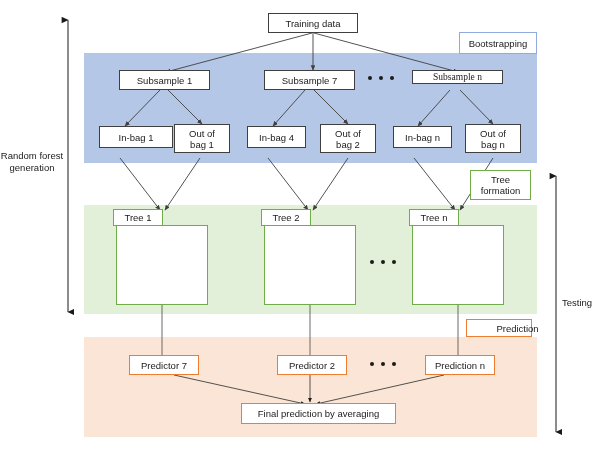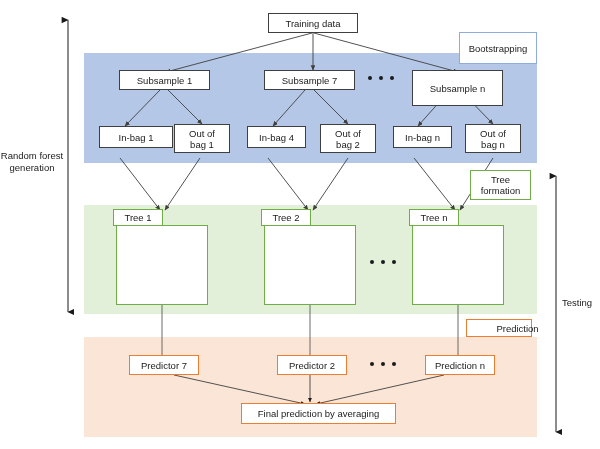--- a/index.html
+++ b/index.html
@@ -210,30 +210,30 @@
       <circle cx="447" cy="285" r="7.5"></circle>
       <circle cx="469" cy="285" r="7.5"></circle>
       <circle cx="493" cy="285" r="7.5"></circle>
     </g>
   </svg>
 
   <div class="sidelabel" style="left:0px; top:150px; width:64px;">Random forest
 generation</div>
   <div class="sidelabel" style="left:562px; top:297px; width:38px; text-align:left;">Testing</div>
 
-  <div class="tag blue" style="left:459px; top:32px; width:78px; height:32px;">Bootstrapping</div>
+  <div class="tag blue" style="left:459px; top:32px; width:78px; height:22px;">Bootstrapping</div>
   <div class="tag green" style="left:470px; top:170px; width:61px; height:30px;">Tree
 formation</div>
   <div class="tag orange" style="left:466px; top:319px; width:66px; height:18px;">Prediction</div>
 
   <div class="node" style="left:268px; top:13px; width:90px; height:20px;">Training data</div>
 
   <div class="node" style="left:119px; top:70px; width:91px; height:20px;">Subsample 1</div>
   <div class="node" style="left:264px; top:70px; width:91px; height:20px;">Subsample 7</div>
-  <div class="node" style="left:412px; top:70px; width:91px; height:36px;">Subsample n</div>
+  <div class="node" style="left:412px; top:70px; width:91px; height:14px;font-family:Liberation Serif, serif;">Subsample n</div>
 
   <div class="dots" style="left:368px; top:76px;">
       <i></i>
       <i></i>
       <i></i>
     </div>
 
   <div class="node" style="left:99px; top:126px; width:74px; height:22px;">In-bag 1</div>
   <div class="node" style="left:174px; top:124px; width:56px; height:29px;">Out of
 bag 1</div>

